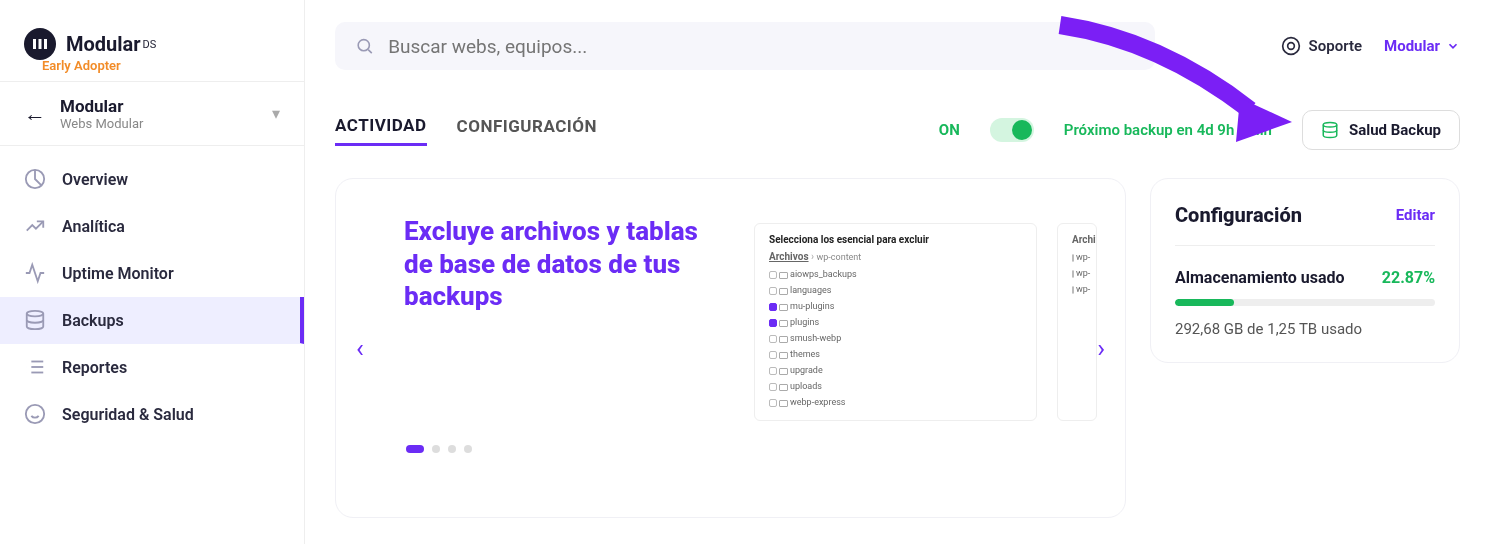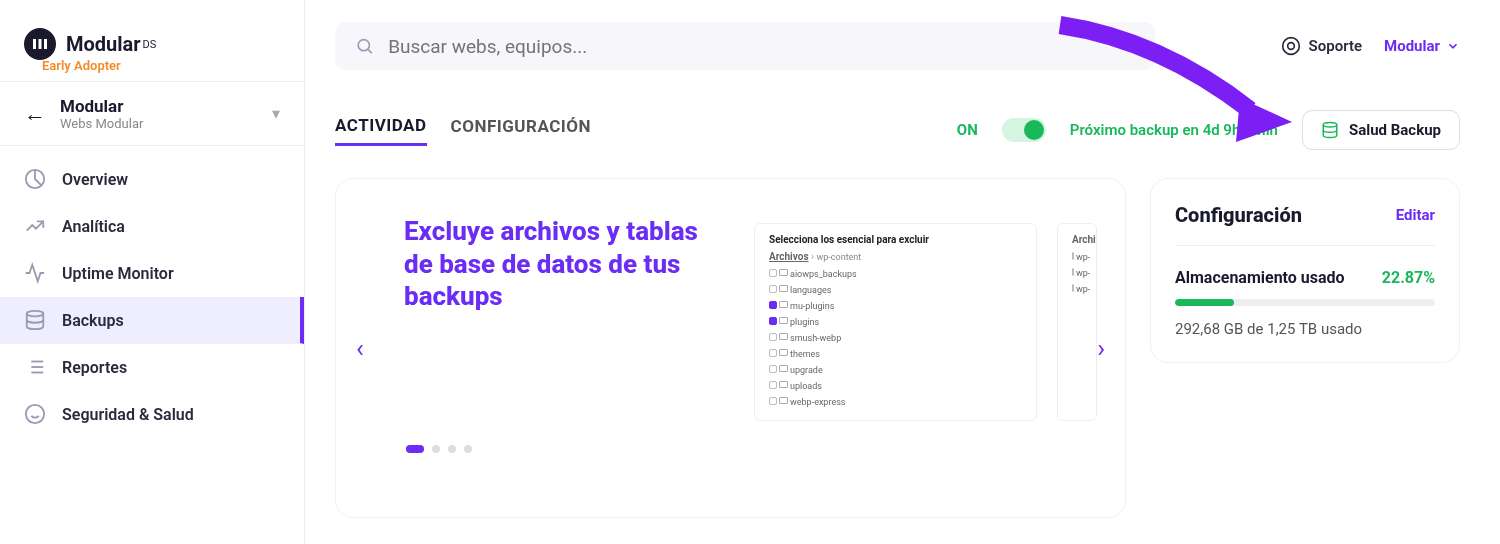--- a/index.html
+++ b/index.html
@@ -28,21 +28,21 @@
 
 
 .main { position: absolute; left: 295px; top: 0; right: 0; height: 100%; padding: 22px 40px; }
 .top-row { display: flex; align-items: center; gap: 20px; }
 .search-box { flex: 1; max-width: 820px; height: 48px; background: #f6f6fb; border-radius: 10px; display: flex; align-items: center; padding: 0 20px; gap: 14px; color: #9a9ab5; }
 .search-box input { border: none; background: transparent; font-size: 19px; color: #555; outline: none; width: 100%; }
 .top-right { margin-left: auto; display: flex; align-items: center; gap: 22px; }
 .support-link { display: flex; align-items: center; gap: 8px; font-weight: 600; color: #2a2a3e; font-size: 15px; }
 .user-menu { display: flex; align-items: center; gap: 6px; font-weight: 700; color: #6b2cf5; font-size: 15px; }
 
-.tabs-row { margin-top: 40px; display: flex; align-items: center; gap: 24px; }
+.tabs-row { margin-top: 40px; display: flex; align-items: center; gap: 30px; }
 .tab { font-size: 17px; font-weight: 700; color: #555; padding-bottom: 8px; letter-spacing: 0.5px; cursor: pointer; }
 .tab.active { color: #1a1a2e; border-bottom: 3px solid #6b2cf5; }
 .tabs-spacer { flex: 1; }
 .on-label { color: #18b85b; font-weight: 700; font-size: 15px; }
 .toggle { width: 44px; height: 24px; background: #d4f5e0; border-radius: 12px; position: relative; cursor: pointer; }
 .toggle-knob { width: 20px; height: 20px; background: #18b85b; border-radius: 50%; position: absolute; right: 2px; top: 2px; }
 .next-backup { color: #18b85b; font-weight: 600; font-size: 15px; }
 .backup-btn { display: flex; align-items: center; gap: 10px; background: #fff; border: 1px solid #ddd; border-radius: 10px; padding: 10px 18px; font-weight: 700; font-size: 15px; color: #1a1a2e; cursor: pointer; }
 .backup-btn svg { stroke: #18b85b; }
 
@@ -54,21 +54,21 @@
 .car-inner { display: flex; gap: 30px; }
 .car-text { flex: 0 0 320px; }
 .car-title { font-size: 26px; font-weight: 800; color: #6b2cf5; line-height: 1.25; margin-bottom: 18px; }
 .car-desc { font-size: 15px; color: #8a8aa0; line-height: 1.6; }
 .car-image { flex: 1; display: flex; gap: 20px; padding-top: 8px; }
 .file-panel { background: #fff; border: 1px solid #eee; border-radius: 6px; padding: 10px 14px; font-size: 10px; color: #666; }
 .file-panel.left-panel { flex: 1; }
 .file-panel.right-panel { width: 40px; overflow: hidden; }
 .file-head { font-weight: 700; color: #222; font-size: 10px; margin-bottom: 6px; }
 .file-bc { font-size: 9px; color: #888; margin-bottom: 6px; }
-.file-item { display: flex; align-items: flex-start; gap: 2px; padding: 3px 0; font-size: 9px; color: #666; }
+.file-item { display: flex; align-items: flex-end; gap: 2px; padding: 3px 0; font-size: 9px; color: #666; }
 .file-chk { width: 8px; height: 8px; border: 1px solid #bbb; border-radius: 2px; }
 .file-chk.on { background: #6b2cf5; border-color: #6b2cf5; }
 .folder-icon { width: 9px; height: 7px; border: 1px solid #aaa; border-radius: 1px; }
 .dots { display: flex; gap: 8px; margin-top: 24px; padding-left: 2px; }
 .dot { width: 8px; height: 8px; border-radius: 50%; background: #ddd; }
 .dot.active { width: 18px; border-radius: 4px; background: #6b2cf5; }
 
 .config-card { width: 310px; background: #fff; border: 1px solid #f0f0f5; border-radius: 18px; padding: 24px; }
 .config-head { display: flex; align-items: center; justify-content: space-between; padding-bottom: 18px; border-bottom: 1px solid #eee; }
 .config-title { font-size: 20px; font-weight: 800; color: #1a1a2e; }

